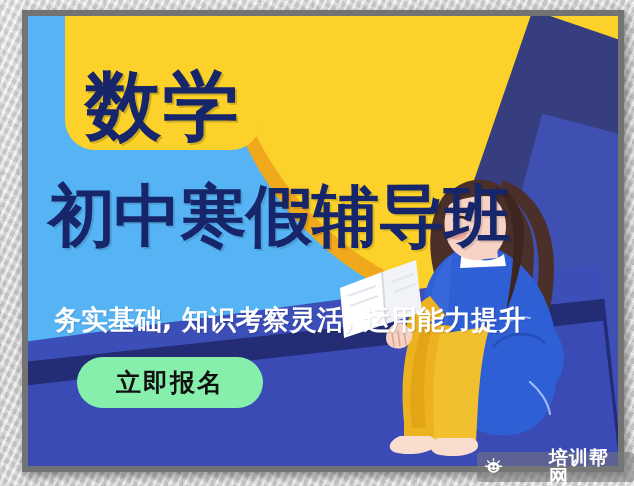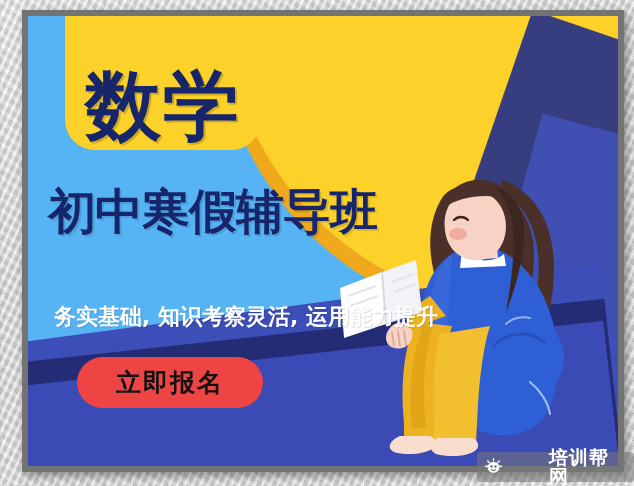--- a/index.html
+++ b/index.html
@@ -107,48 +107,48 @@
     line-height:1;
     text-shadow:2px 2px 0 rgba(0,0,0,.18);
   }
 
   
   #headline{
     position:absolute;
     left:20px;top:172px;
     width:560px;
     z-index:7;
-    font-family:Liberation Serif, serif;
-    font-size:48px;font-weight:bold;
+    font-family:Liberation Mono, monospace;
+    font-size:67px;font-weight:bold;
     color:#17266b;
     line-height:1;
     white-space:nowrap;
     letter-spacing:-1px;
     text-shadow:2px 2px 0 rgba(0,0,0,.12);
   }
 
   
   #subtitle{
     position:absolute;
     left:26px;top:286px;
     z-index:7;
     font-family:"DejaVu Sans","Liberation Sans",sans-serif;
-    font-size:22px;font-weight:bold;
+    font-size:27px;font-weight:bold;
     color:#ffffff;
     letter-spacing:0px;
     white-space:nowrap;
     text-shadow:1px 1px 1px rgba(0,0,0,.15);
   }
 
   
   #cta-button{
     position:absolute;
     left:49px;top:341px;
     width:186px;height:51px;
-    background:#ef4444;
+    background:#86efac;
     border-radius:26px;
     display:flex;align-items:center;justify-content:center;
     z-index:7;
     cursor:pointer;
     border:none;
     padding:0;
   }
   #cta-label{
     font-family:"DejaVu Sans","Liberation Sans",sans-serif;
     font-size:25px;font-weight:bold;

